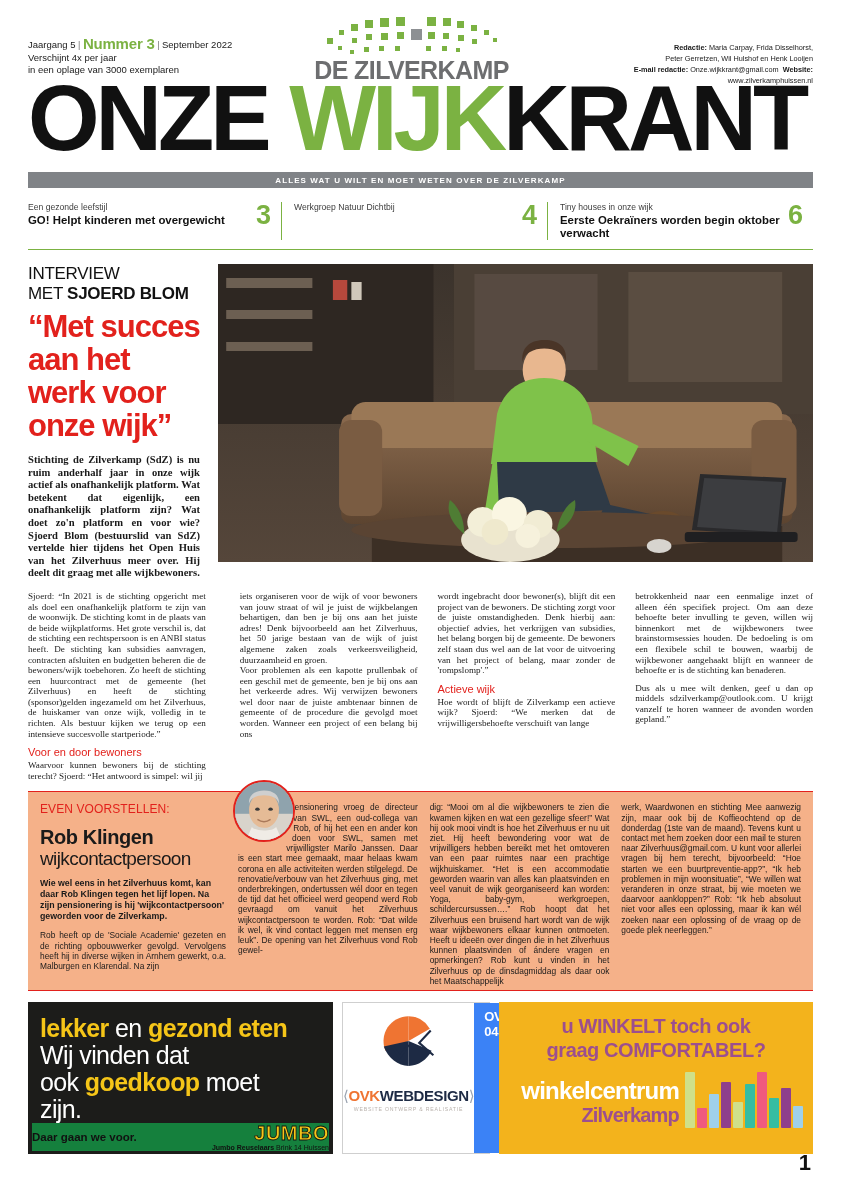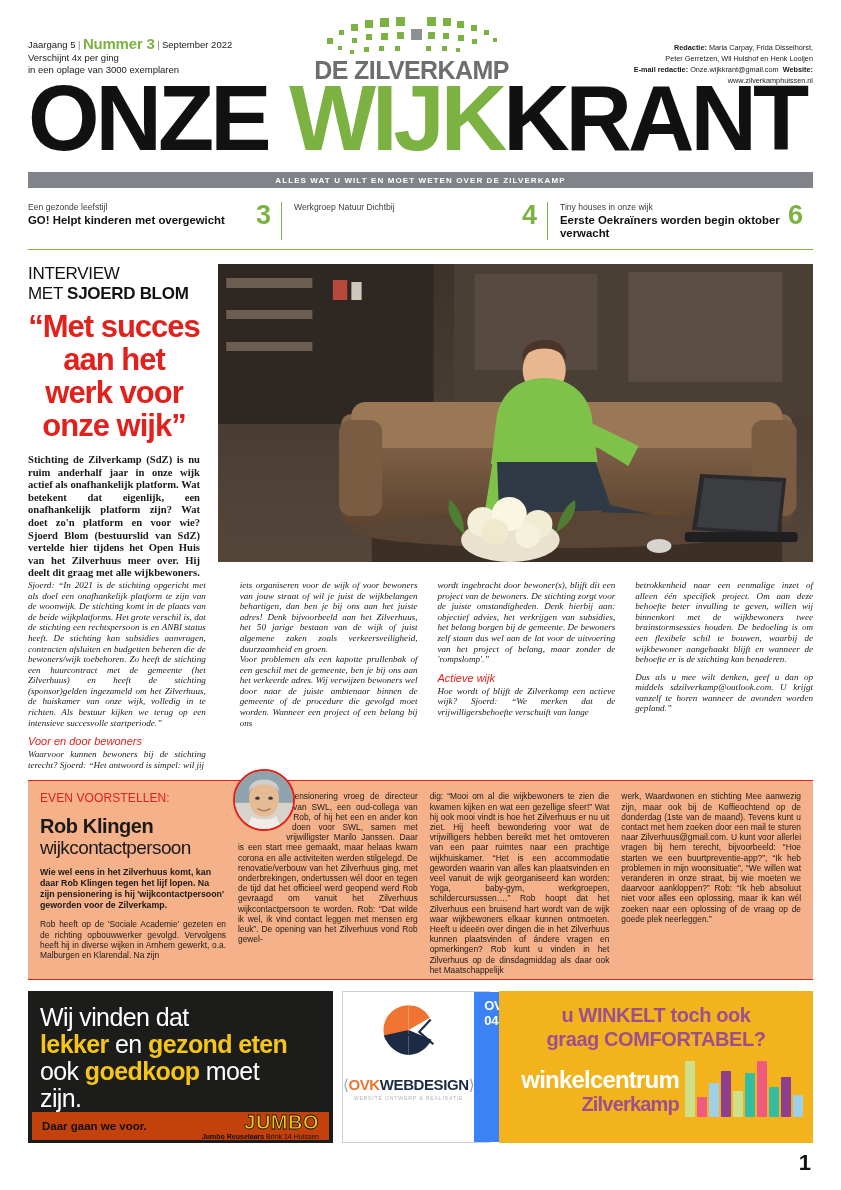--- a/index.html
+++ b/index.html
@@ -52,30 +52,30 @@
   .teaser-title { font-size: 11.4px; font-weight: bold; line-height: 13px; color: #111; margin-top: 1px; }
   .teaser-num { font-size: 27px; font-weight: bold; color: #7bb242; line-height: 26px; padding-left: 6px; }
 
   
   .content { display: flex; margin-top: 14px; }
   .leftcol { width: 190px; padding-right: 18px; }
   .kicker { font-size: 17px; line-height: 20px; color: #111; letter-spacing: -0.3px; }
   .kicker b { font-weight: bold; }
   .headline {
     color: #e2211c; font-weight: bold; font-size: 31px; line-height: 33px;
-    letter-spacing: -1px; margin-top: 6px; text-align: center;
+    letter-spacing: -1px; margin-top: 6px;
   }
   .lead {
     font-family: "Liberation Serif", serif; font-weight: bold;
     font-size: 10.6px; line-height: 12.6px; margin-top: 12px; text-align: justify;
   }
   .photo { flex: 1; height: 298px; position: relative; overflow: hidden; background: #3c3530; }
 
   
-  .cols { display: flex; gap: 20px; font-style: italic; }
+  .cols { display: flex; margin-top: 11px; gap: 20px; }
   .col { flex: 1; }
   .col p {
     font-family: "Liberation Serif", serif; font-size: 9.1px; line-height: 10.6px;
     text-align: justify; text-justify: inter-word;
   }
   .col p + p { margin-top: 0; }
   .subhead { color: #e2211c; font-size: 11px; font-weight: normal; margin: 7px 0 2px; font-family: "Liberation Sans", sans-serif; }
   .colA { width: 190px; padding-right: 14px; }
 
   
@@ -98,21 +98,21 @@
     border-radius: 50%; border: 2.5px solid #e2211c; overflow: hidden; z-index: 5;
     background: #cbb9a8;
   }
   .wrap-shape { float: left; width: 58px; height: 46px; shape-outside: circle(50%); }
 
   
   .ads { display: flex; gap: 9px; margin-top: 11px; height: 152px; }
   .ad-jumbo { width: 305px; background: #1c1c1a; position: relative; display: flex; flex-direction: column; }
   .ad-jumbo .jtext { color: #fff; font-size: 25px; line-height: 27px; padding: 13px 0 0 12px; letter-spacing: -0.6px; flex: 1; }
   .ad-jumbo .jtext b { color: #f5c518; font-weight: bold; }
-  .jfoot { background: #c2410c; height: 38px; display: flex; align-items: center; justify-content: space-between; padding: 0 10px; margin: 0 4px 4px; }
+  .jfoot { background: #15803d; height: 38px; display: flex; align-items: center; justify-content: space-between; padding: 0 0; margin: 0 4px 4px; }
   .jslogan { font-size: 11.5px; font-weight: bold; color: #111; }
   .jlogo { text-align: right; }
   .jword { font-size: 20px; font-weight: bold; color: #f5c518; letter-spacing: 0.5px; line-height: 20px;
            -webkit-text-stroke: 0.8px #111; }
   .jaddr { font-size: 7px; color: #111; margin-top: 1px; }
   .jaddr b { font-weight: bold; }
 
   .ad-ovk { width: 148px; background: #fff; border: 1px solid #cfcfcf; display: flex; flex-direction: row; }
   .ovk-top { flex: 1; position: relative; }
   .ovk-name { text-align: center; font-size: 15px; font-weight: bold; letter-spacing: -0.4px; margin-top: 2px; }
@@ -139,21 +139,21 @@
 <body>
 
 <div class="page">
 
   <div class="top-row">
 
     <div class="issue-info">
       <div class="issue-line1">
         <span>Jaargang 5</span><span class="pipe"> | </span><span class="nummer">Nummer 3</span><span class="pipe"> | </span><span>September 2022</span>
       </div>
-      <div>Verschijnt 4x per ging</div>
+      <div>Verschijnt 4x per jaar</div>
       <div>in een oplage van 3000 exemplaren</div>
     </div>
 
     <div class="brandwrap">
       <svg class="dotlogo" viewBox="0 0 210 46">
         <g fill="#7bb242">
           <rect x="20" y="22" width="6" height="6"></rect>
             <rect x="32" y="14" width="5" height="5"></rect>
           <rect x="31" y="30" width="4" height="4"></rect>
             <rect x="44" y="8" width="7" height="7"></rect>
@@ -346,22 +346,22 @@
     </div>
     <div class="ob-col c4">
       <div class="ob-body">werk, Waardwonen en stichting Mee aanwezig zijn, maar ook bij de Koffieochtend op de donderdag (1ste van de maand). Tevens kunt u contact met hem zoeken door een mail te sturen naar Zilverhuus@gmail.com. U kunt voor allerlei vragen bij hem terecht, bijvoorbeeld: “Hoe starten we een buurtpreventie-app?”, “Ik heb problemen in mijn woonsituatie”, “We willen wat veranderen in onze straat, bij wie moeten we daarvoor aankloppen?” Rob: “Ik heb absoluut niet voor alles een oplossing, maar ik kan wél zoeken naar een oplossing of de vraag op de goede plek neerleggen.”</div>
     </div>
   </div>
 
   <div class="ads">
 
     <div class="ad-jumbo">
       <div class="jtext">
+        <div><b>lekker</b><span> en </span><b>gezond eten</b></div>
         <div>Wij vinden dat</div>
-        <div><b>lekker</b><span> en </span><b>gezond eten</b></div>
         <div><span>ook </span><b>goedkoop</b><span> moet</span></div>
         <div>zijn.</div>
       </div>
       <div class="jfoot">
         <div class="jslogan">Daar gaan we voor.</div>
         <div class="jlogo">
           <div class="jword">JUMBO</div>
           <div class="jaddr"><b>Jumbo Reuselaars</b><span> Brink 14 Huissen</span></div>
         </div>
       </div>

